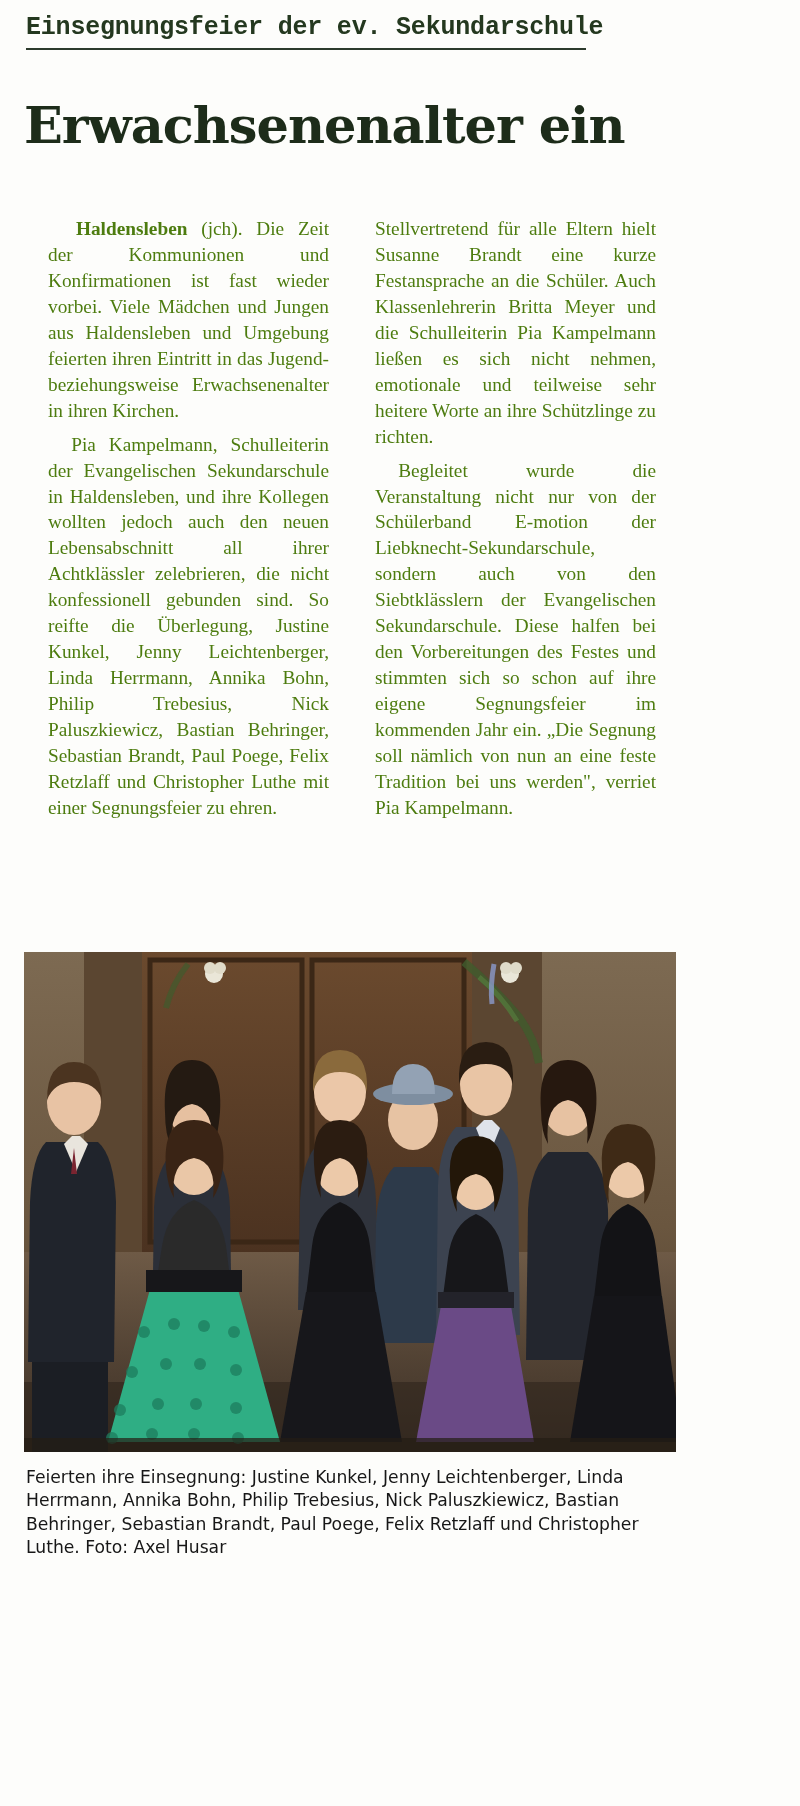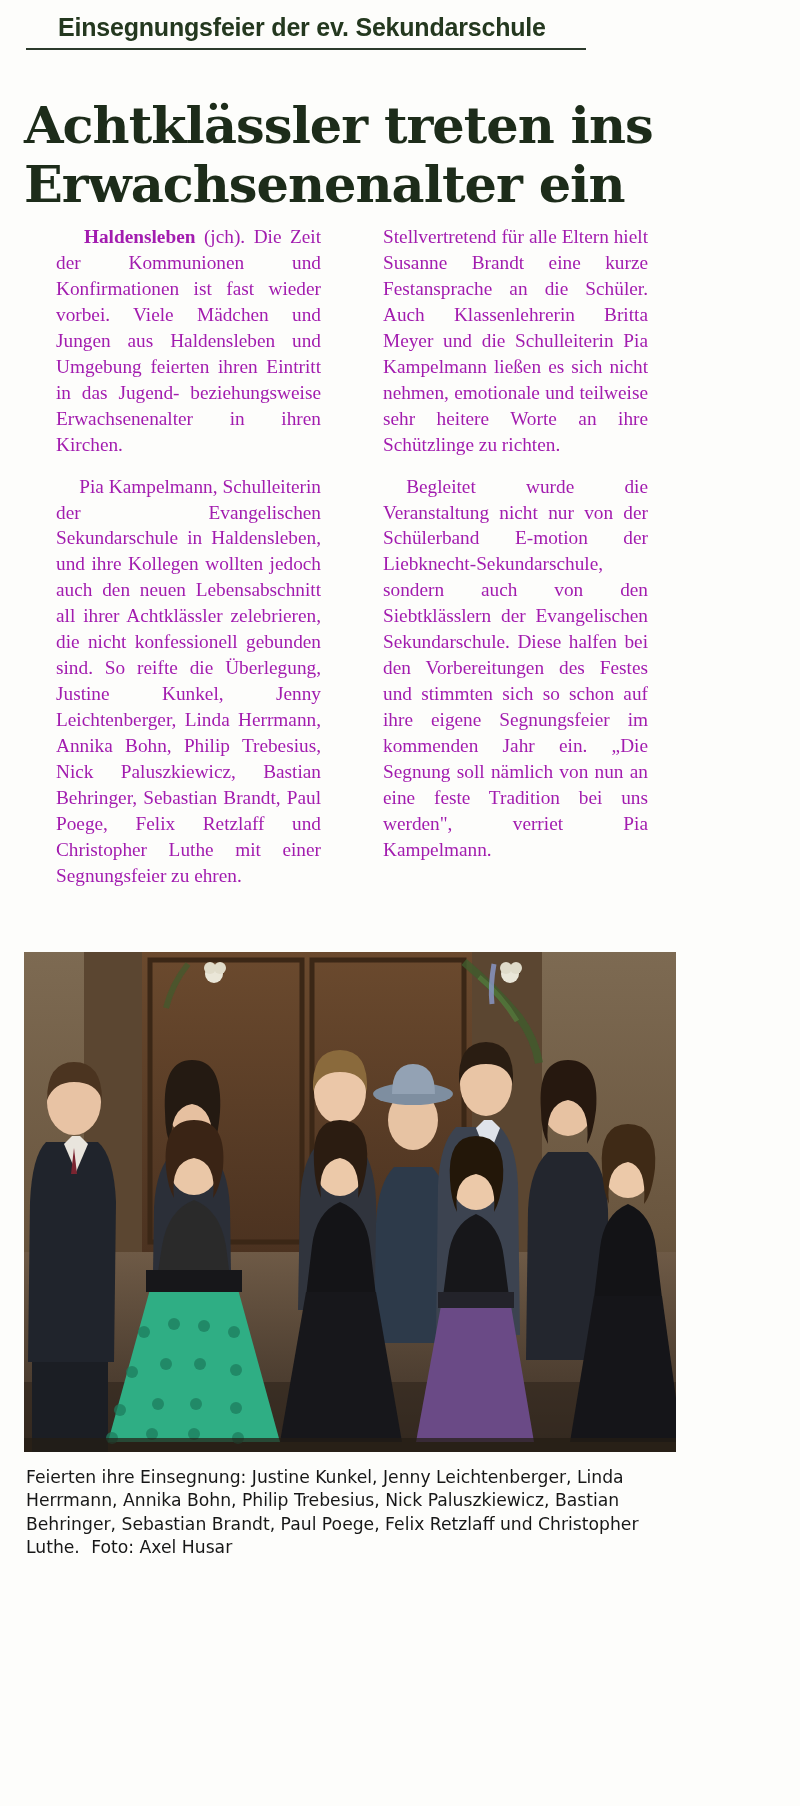--- a/index.html
+++ b/index.html
@@ -24,28 +24,27 @@
   
   .kicker-wrap {
     position: absolute;
     left: 26px;
     top: 14px;
     width: 560px;
     border-bottom: 2px solid #2c3a2c;
     padding-bottom: 6px;
   }
   .kicker {
-    font-family: Liberation Sans, sans-serif;
+    font-family: Liberation Mono, monospace;
     font-size: 25px;
     font-weight: 600;
     color: #24381f;
     letter-spacing: -0.2px;
     line-height: 1.1;
     white-space: nowrap;
-    margin-left: 32px;
   }
   
   .headline {
     position: absolute;
     left: 24px;
     top: 62px;
     width: 700px;
     font-family: "DejaVu Serif", serif;
     font-weight: bold;
     font-size: 51px;
@@ -60,28 +59,28 @@
     left: 40px;
     top: 208px;
     width: 624px;
     display: flex;
     gap: 30px;
   }
   .col {
     width: 297px;
   }
   .col p {
-    margin: 16px;
+    margin: 8px;
     font-family: "Liberation Serif", serif;
     font-size: 19.3px;
     line-height: 1.345;
     text-align: justify;
     text-justify: inter-word;
     hyphens: manual;
-    color: #a21caf;
+    color: #4d7c0f;
   }
   .col p + p { text-indent: 1.2em; }
   .col p.lead { text-indent: 1.45em; }
   .dateline {
     font-weight: bold;
   }
   
   .photo {
     position: absolute;
     left: 24px;
@@ -96,33 +95,32 @@
   .caption {
     position: absolute;
     left: 26px;
     top: 1466px;
     width: 655px;
     font-family: "DejaVu Sans", sans-serif;
     font-size: 17.2px;
     line-height: 1.36;
     color: #171717;
   }
-  .caption .credit { white-space: nowrap; margin-left: 6px; }
+  .caption .credit { white-space: nowrap; }
 </style>
 </head>
 <body>
 
 <div class="page">
 
   <div class="kicker-wrap">
     <div class="kicker">Einsegnungsfeier der ev. Sekundarschule</div>
   </div>
 
   <h1 class="headline">
-    <span class="l1">Achtklässler treten ins</span>
     <span class="l2">Erwachsenenalter ein</span>
   </h1>
 
   <div class="cols">
     <div class="col">
       <p class="lead"><span class="dateline">Haldensleben</span> <span>(jch). Die Zeit der Kommunionen und Konfirmationen ist fast wieder vorbei. Viele Mädchen und Jungen aus Haldensleben und Umgebung feierten ihren Eintritt in das Jugend- beziehungsweise Erwachsenenalter in ihren Kirchen.</span></p>
       <p>Pia Kampelmann, Schulleiterin der Evangelischen Sekundarschule in Haldensleben, und ihre Kollegen wollten jedoch auch den neuen Lebensabschnitt all ihrer Achtklässler zelebrieren, die nicht konfessionell gebunden sind. So reifte die Überlegung, Justine Kunkel, Jenny Leichtenberger, Linda Herrmann, Annika Bohn, Philip Trebesius, Nick Paluszkiewicz, Bastian Behringer, Sebastian Brandt, Paul Poege, Felix Retzlaff und Christopher Luthe mit einer Segnungsfeier zu ehren.</p>
     </div>
     <div class="col">
       <p>Stellvertretend für alle Eltern hielt Susanne Brandt eine kurze Festansprache an die Schüler. Auch Klassenlehrerin Britta Meyer und die Schulleiterin Pia Kampelmann ließen es sich nicht nehmen, emotionale und teilweise sehr heitere Worte an ihre Schützlinge zu richten.</p>

